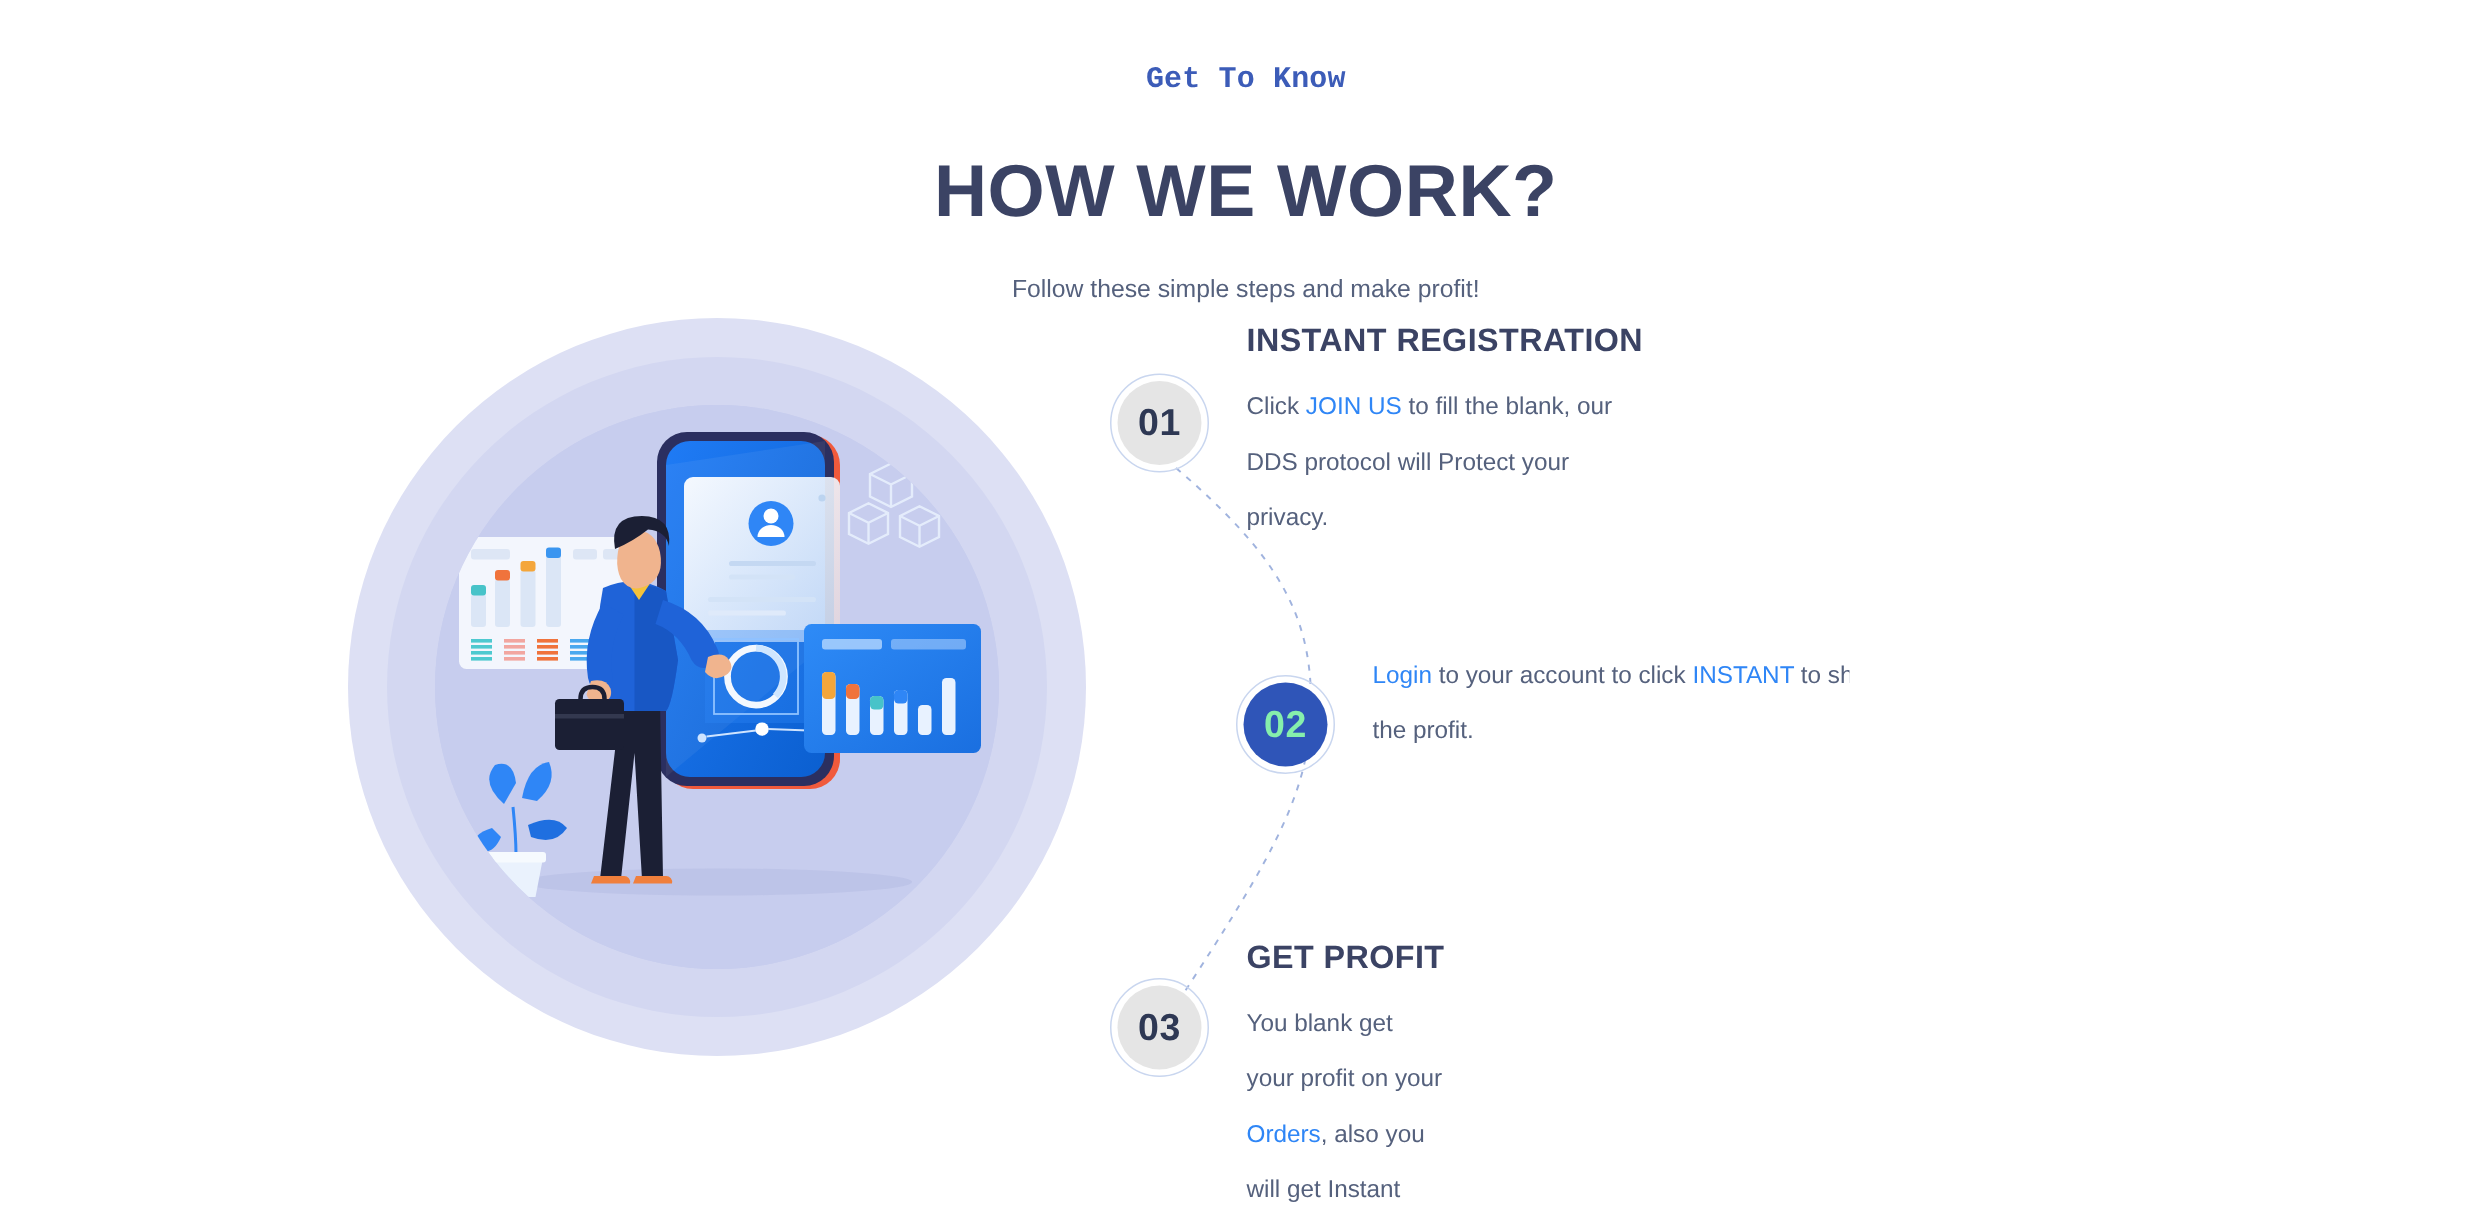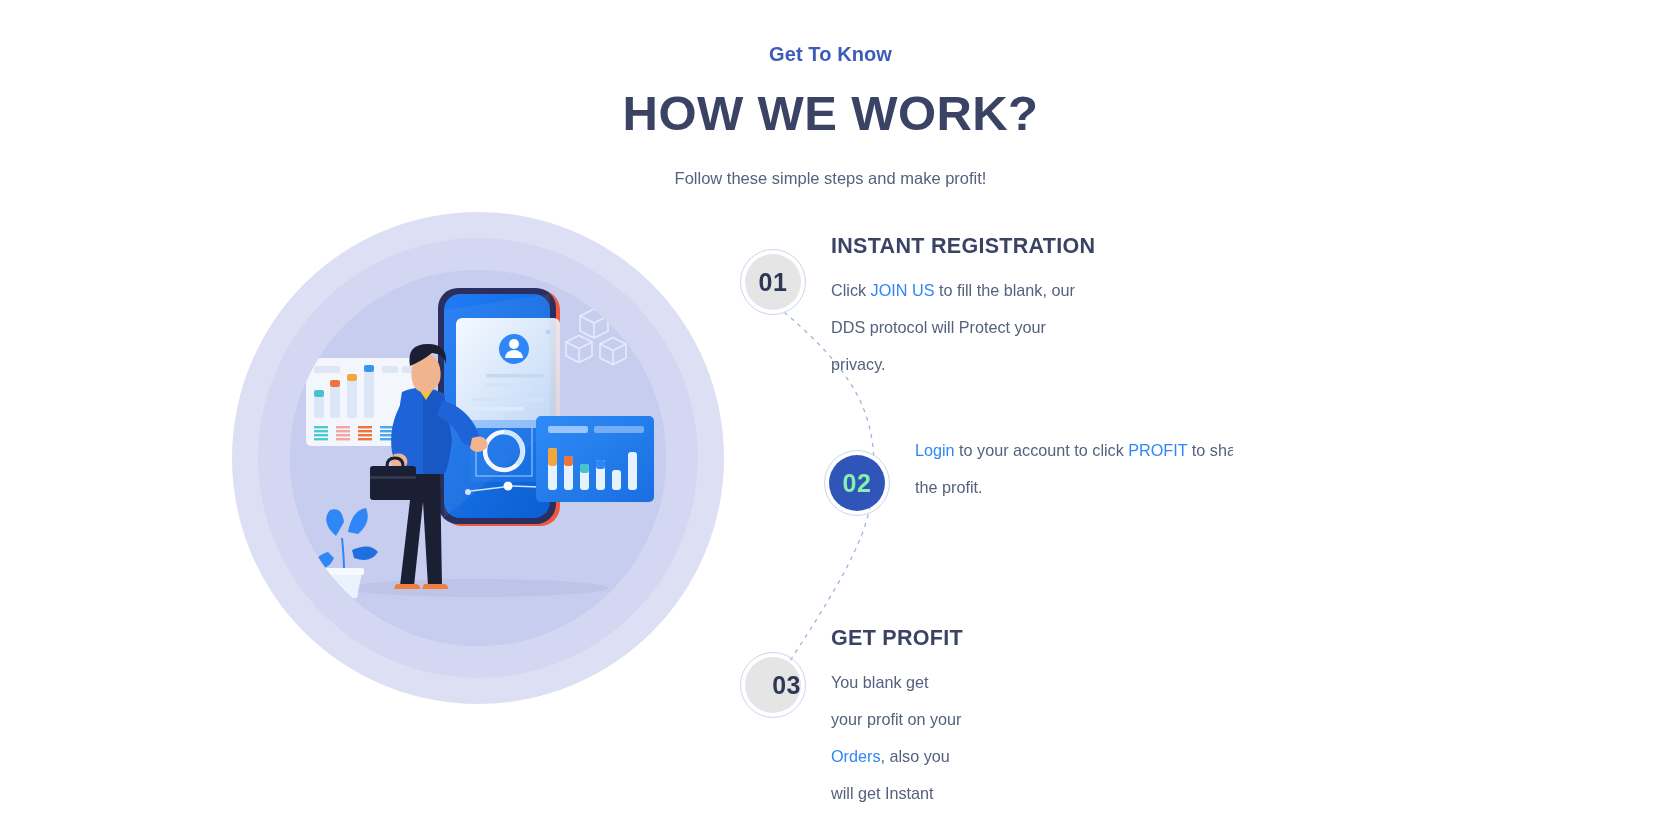--- a/index.html
+++ b/index.html
@@ -28,29 +28,30 @@
     text-align: center;
     padding-top: 40px;
   }
 
   .eyebrow {
     font-size: 20px;
     font-weight: bold;
     color: #3c5cb8;
     letter-spacing: 0.1px;
     line-height: 28px;
+    font-family: Liberation Mono, monospace;
   }
 
   .main-title {
     font-size: 49px;
     font-weight: bold;
     color: #3b4364;
     letter-spacing: 0.4px;
     line-height: 62px;
-    margin-top: 14px;
+    margin-top: 29px;
   }
 
   .subtitle {
     font-size: 16.5px;
     font-weight: normal;
     color: #55617d;
     line-height: 26px;
     margin-top: 21px;
   }
 
@@ -179,26 +180,26 @@
   .clip-2 .line-a {
     white-space: nowrap;
   }
 
   
   .step-1 { left: 0;   top: 12px;  }
   .step-2 { left: 84px; top: 213px; }
   .step-3 { left: 0;   top: 415px; }
 
   .s1-badge { left: 21px; top: 42px; }
-  .s1-body  { left: 107px; top: 19px; }
+  .s1-body  { left: 107px; top: 0; }
 
   .s2-badge { left: 21px; top: 42px; }
   .s2-body  { left: 107px; top: 8px; }
 
-  .s3-badge { left: 21px; top: 42px; justify-content: flex-end; }
+  .s3-badge { left: 21px; top: 42px; }
   .s3-body  { left: 107px; top: 8px; }
 </style>
 </head>
 <body>
 
 <div class="page">
 
   <div class="header">
     <div class="eyebrow">Get To Know</div>
     <div class="main-title">HOW WE WORK?</div>
@@ -390,21 +391,21 @@
     </div>
 
     <div class="step step-2">
       <div class="step-badge badge-dark s2-badge">
         <span class="ringline"></span>
         <span>02</span>
       </div>
       <div class="step-body s2-body">
         <div class="step-desc clip-2">
           <div class="line-a">
-            <span class="lnk">Login</span><span> to your account to click </span><span class="lnk">PROFIT</span><span> to share</span>
+            <span class="lnk">Login</span><span> to your account to click </span><span class="lnk">INSTANT</span><span> to share</span>
           </div>
           <div>the profit.</div>
         </div>
       </div>
     </div>
 
     <div class="step step-3">
       <div class="step-badge badge-light s3-badge">
         <span class="ringline"></span>
         <span>03</span>

